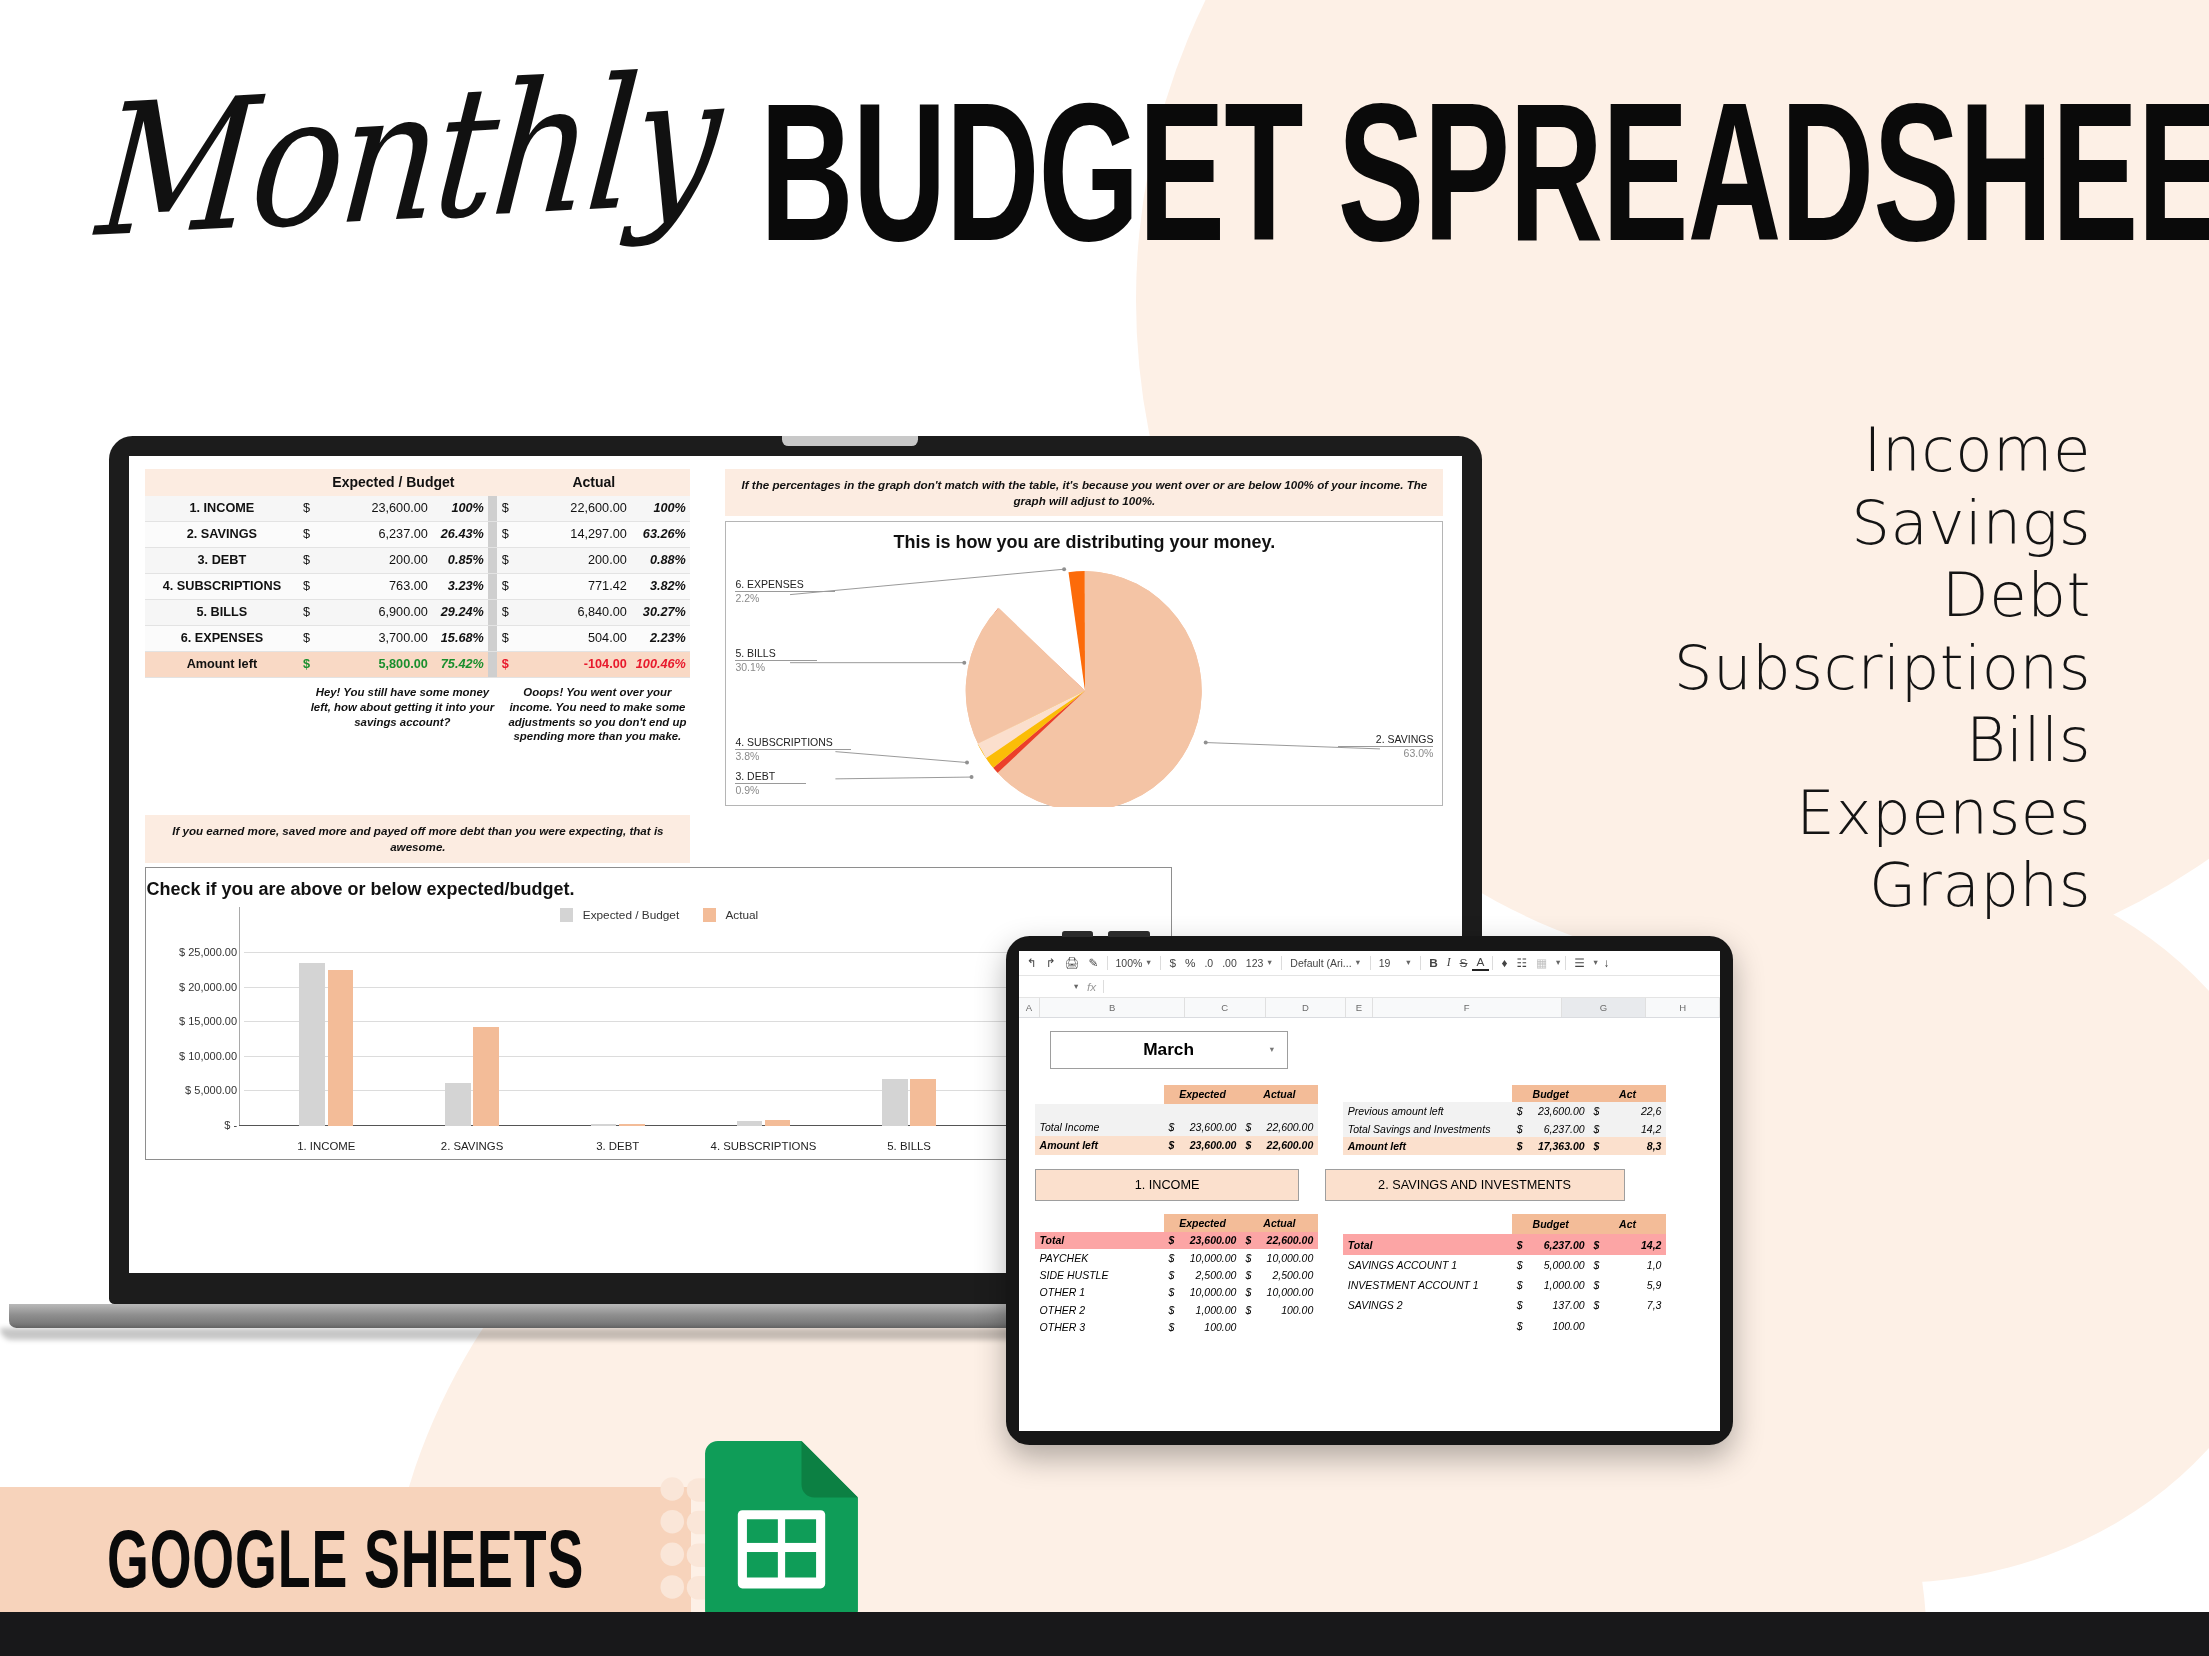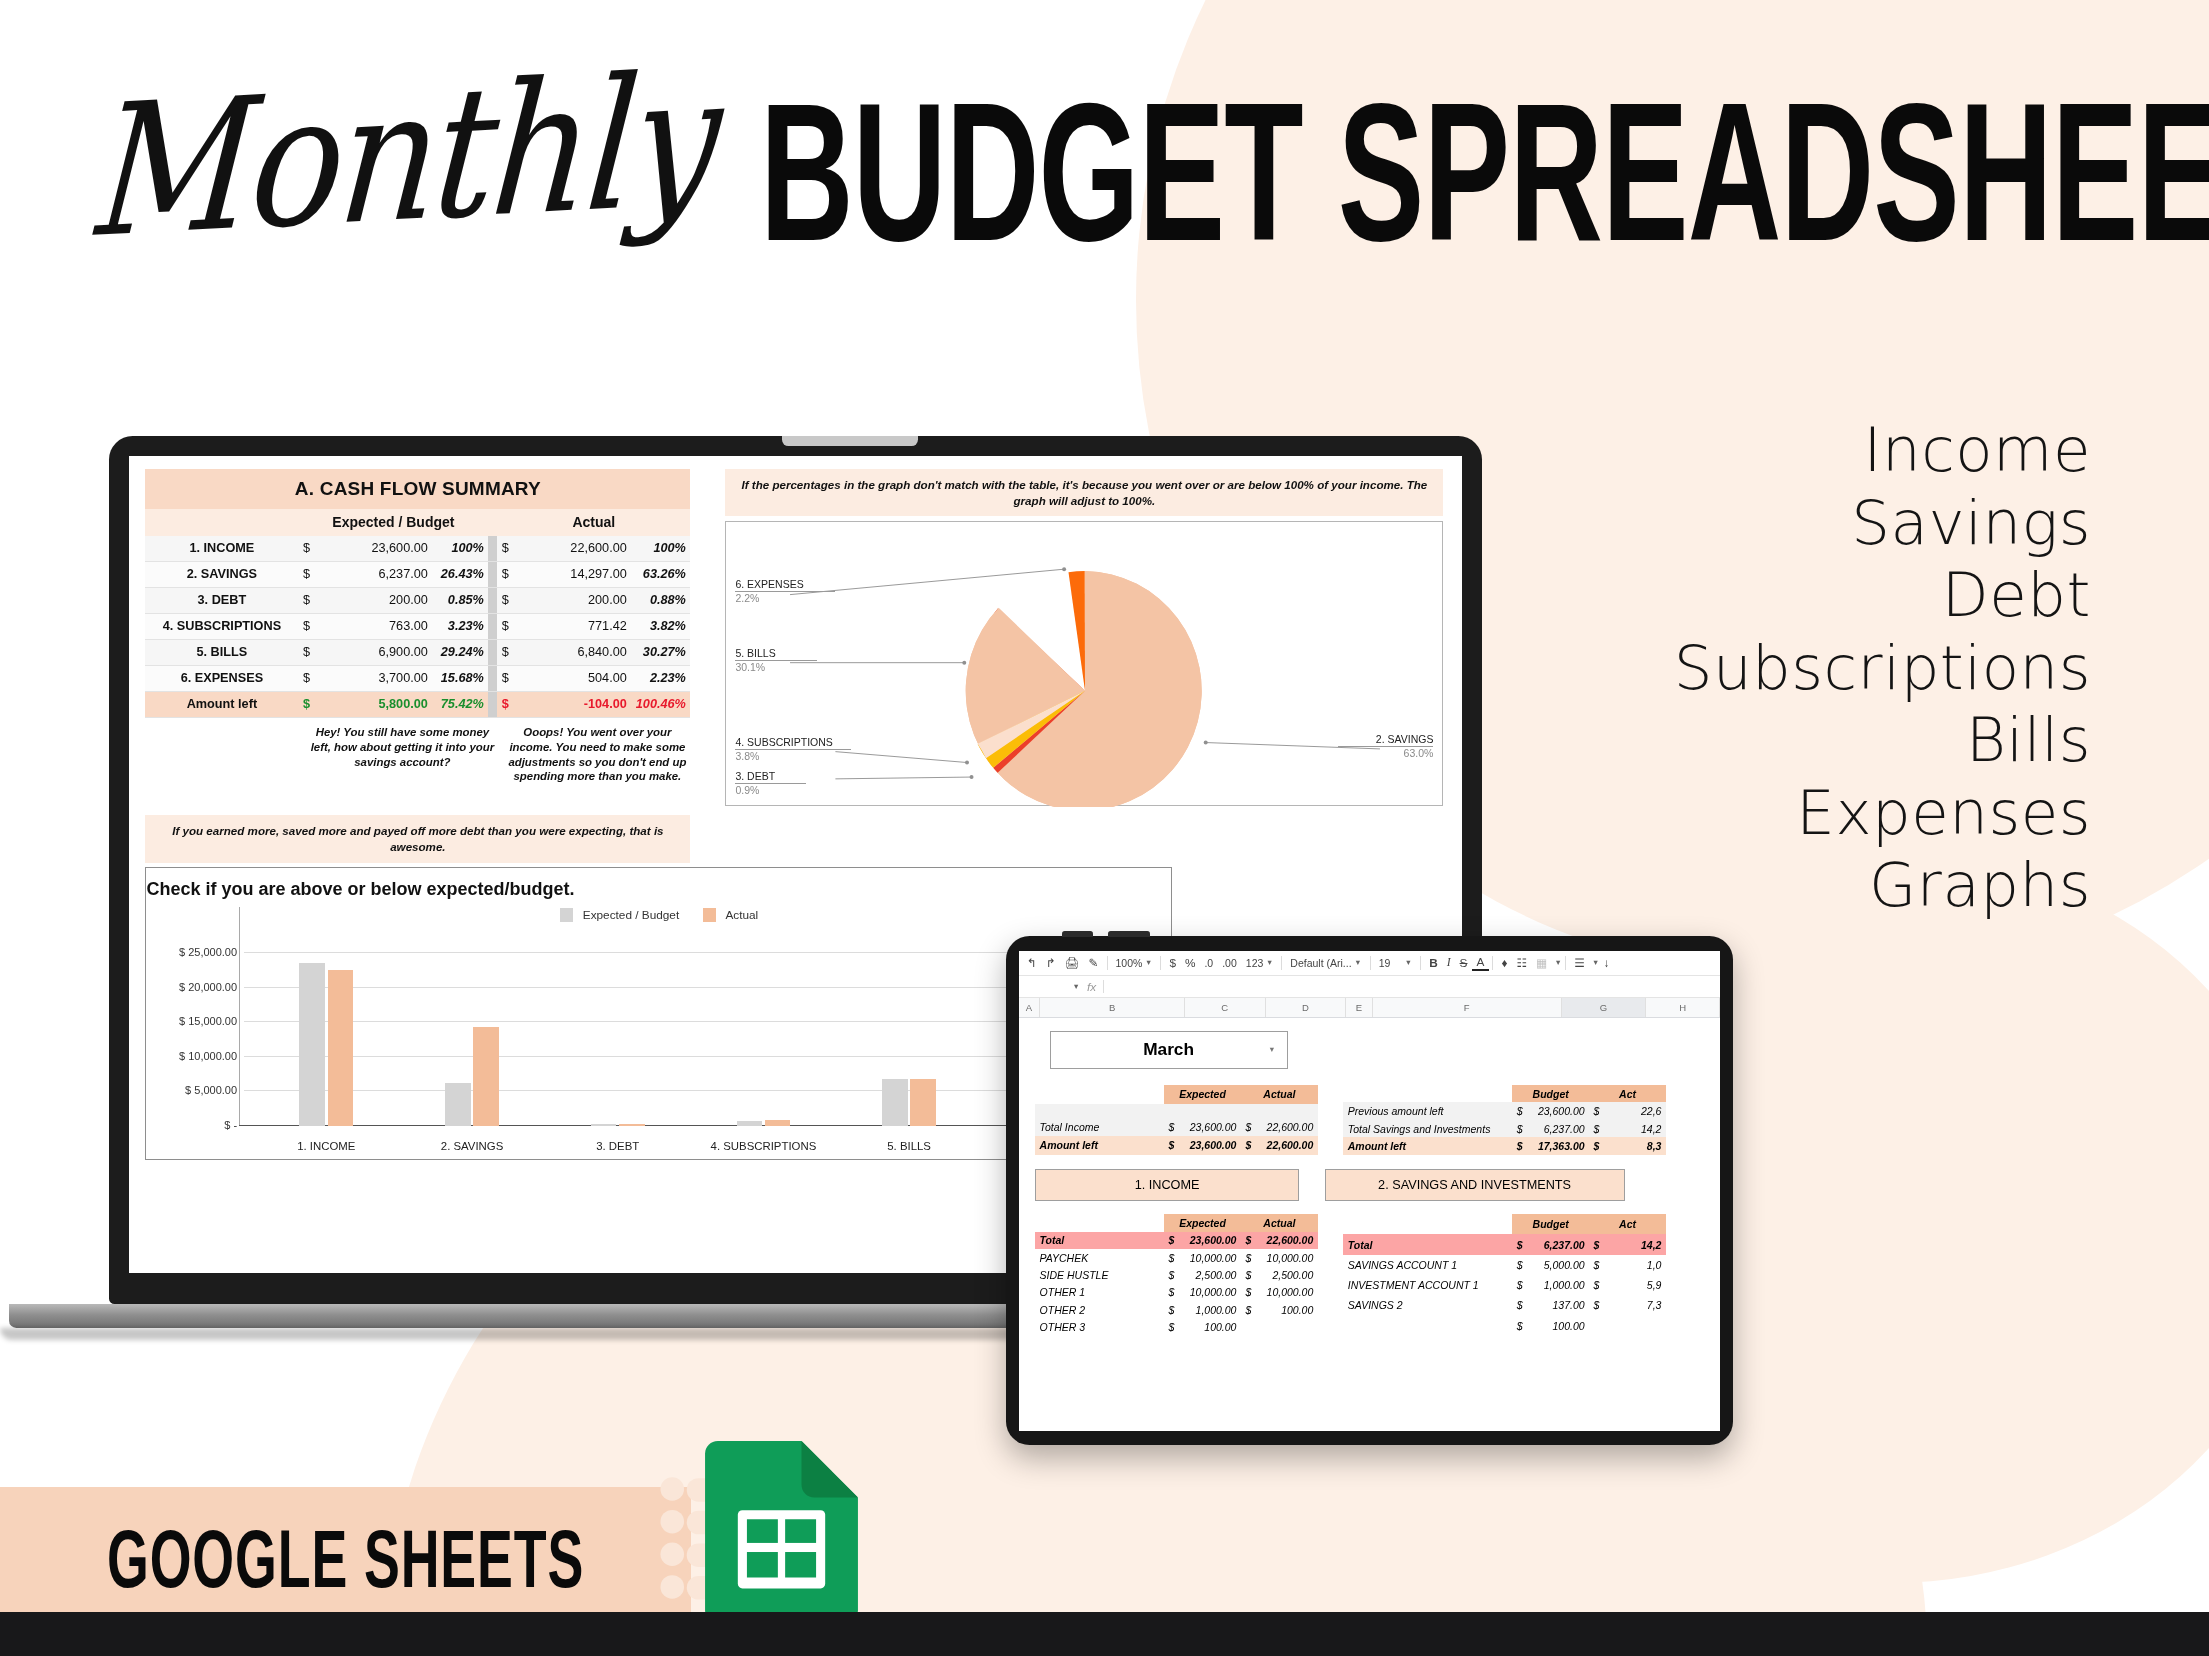--- a/index.html
+++ b/index.html
@@ -314,21 +314,20 @@
 </div>
 
 <div id="laptop">
   <div id="laptop-lid">
     <div id="laptop-screen">
       <div class="sheet">
 
         <div id="sheet-top">
 
           <div id="cashflow">
-            <div id="cashflow-title">A. CASH FLOW SUMMARY</div>
             <table class="cf">
               <thead>
                 <tr>
                   <th></th>
                   <th colspan="3">Expected / Budget</th>
                   <th class="sep"></th>
                   <th colspan="3">Actual</th>
                 </tr>
               </thead>
               <tbody>
@@ -407,20 +406,21 @@
             <div id="cf-notes">
               <div class="note-spacer"></div>
               <div class="note">Hey! You still have some money left, how about getting it into your savings account?</div>
               <div class="note">Ooops! You went over your income. You need to make some adjustments so you don't end up spending more than you make.</div>
             </div>
           </div>
 
           <div id="pie-panel">
             <div class="banner">If the percentages in the graph don't match with the table, it's because you went over or are below 100% of your income. The graph will adjust to 100%.</div>
             <div id="pie-box">
+              <div id="pie-title">This is how you are distributing your money.</div>
               <div id="pie-wrap">
                 <svg width="718" height="285" viewBox="0 0 790 314">
 
                   <g transform="translate(395,186)">
 
                     <path d="M 0 0 L 0 -132 A 130 132 0 1 1 -96.0 -90.6 Z" fill="#f4c4a5"></path>
 
                     <path d="M 0 0 L -96.0 -90.6 A 130 132 0 0 1 -99.6 -85.9 Z" fill="#ec3f2a" transform="rotate(0)"></path>
 
                     <g>

